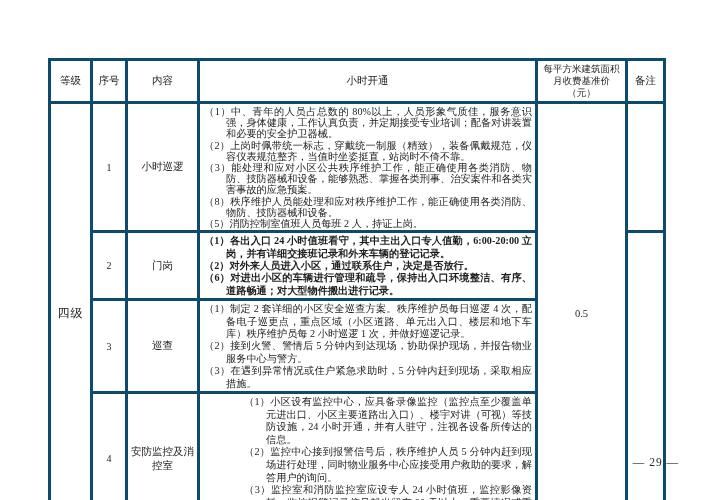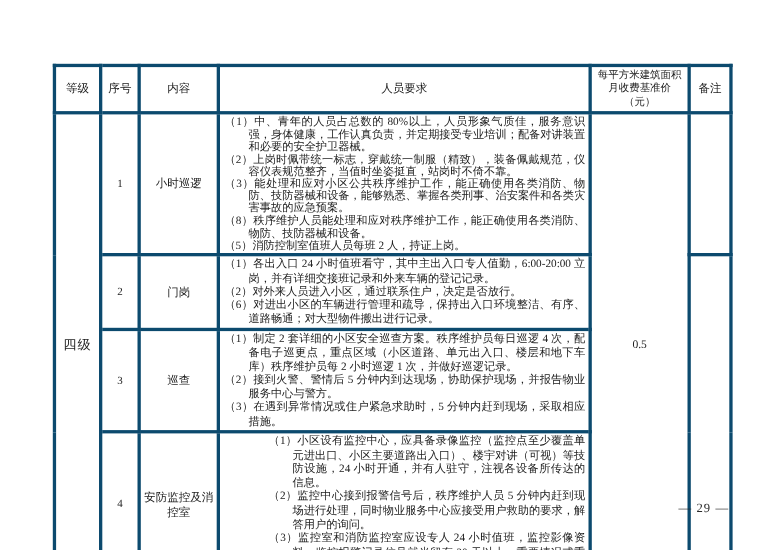--- a/index.html
+++ b/index.html
@@ -23,27 +23,27 @@
   td.seq-cell{font-size:10px;}
   td.content-cell{font-size:10.5px;padding:0 2px;}
   td.svc-cell{
     vertical-align:top;text-align:left;padding:2px 3px 1px 4px;
   }
   td.svc-cell .item{
     font-size:10.2px;text-align:justify;text-justify:inter-ideograph;
     padding-left:22px;text-indent:-22px;
   }
   tr.r1 .item{line-height:11.2px;}
-  tr.r2 .item{line-height:12.4px;}
+  tr.r2 .item{line-height:12.4px;font-weight:bold;}
   tr.r3 .item{line-height:12.4px;}
   tr.r4 .item{line-height:12.6px;margin-left:40px;}
   td.fee-cell{font-size:10.5px;}
   td.remark-cell{background:#ffffff;}
   .page-number{
-    position:absolute;top:456px;right:44px;
+    position:absolute;top:456px;right:28px;
     font-size:11.5px;color:#2a2a2a;letter-spacing:1px;
   }
 </style>
 </head>
 <body>
 
 <div class="page">
 
   <table class="svc-table">
     <colgroup>
@@ -53,21 +53,21 @@
       <col style="width:338px">
       <col style="width:90px">
       <col style="width:38px">
     </colgroup>
 
     <tbody>
         <tr style="height:35px">
       <th>等级</th>
       <th>序号</th>
       <th>内容</th>
-      <th>人员要求</th>
+      <th>小时开通</th>
       <th class="fee-th">
         <span>每平方米建筑面积</span>
         <span>月收费基准价（元）</span>
       </th>
       <th>备注</th>
     </tr>
 
     <tr class="r1" style="height:125px">
       <td class="level-cell" rowspan="4">四级</td>
       <td class="seq-cell">1</td>

